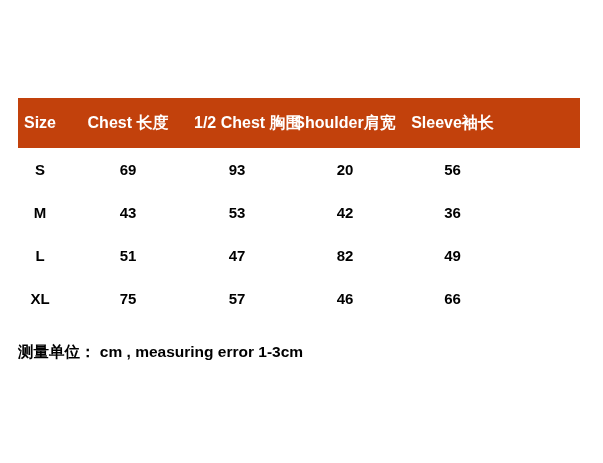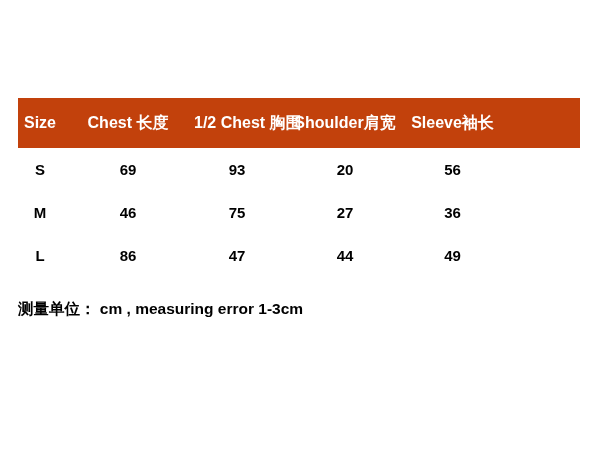--- a/index.html
+++ b/index.html
@@ -89,30 +89,37 @@
     <tbody>
       <tr>
         <td>S</td>
         <td>69</td>
         <td>93</td>
         <td>20</td>
         <td>56</td>
       </tr>
       <tr>
         <td>M</td>
-        <td>46</td>
-        <td>75</td>
-        <td>27</td>
+        <td>43</td>
+        <td>53</td>
+        <td>42</td>
         <td>36</td>
       </tr>
       <tr>
         <td>L</td>
-        <td>86</td>
+        <td>51</td>
         <td>47</td>
-        <td>44</td>
+        <td>82</td>
         <td>49</td>
+      </tr>
+      <tr>
+        <td>XL</td>
+        <td>75</td>
+        <td>57</td>
+        <td>46</td>
+        <td>66</td>
       </tr>
     </tbody>
   </table>
 
   <div class="measurement-note">测量单位： cm , measuring error 1-3cm</div>
 
 </div>
 
 </body></html>

